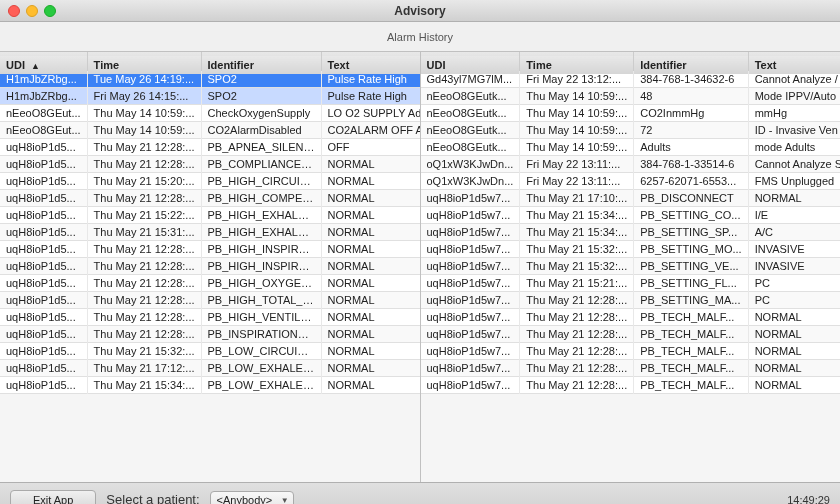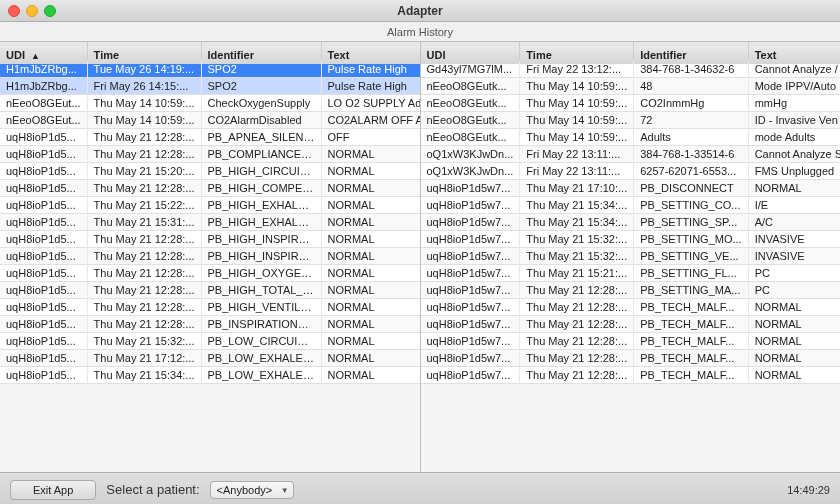--- a/index.html
+++ b/index.html
@@ -34,21 +34,21 @@
     .btn-max   { width: 12px; height: 12px; border-radius: 50%; background: #28c940; border: 1px solid #1aab29; }
     .title-bar-text {
       font-size: 12px;
       font-weight: 600;
       color: #333;
     }
 
     
     .subtitle-bar {
       background: #f0f0f0;
-      height: 20px;
+      height: 30px;
       display: flex;
       align-items: center;
       justify-content: center;
       border-bottom: 1px solid #c0c0c0;
       font-size: 11px;
       color: #555;
     }
 
     
     .main-content {
@@ -208,21 +208,21 @@
   </style>
 </head>
 <body>
 
 <div class="title-bar">
   <div class="window-controls">
     <div class="btn-close"></div>
     <div class="btn-min"></div>
     <div class="btn-max"></div>
   </div>
-  <span class="title-bar-text">Adapter</span>
+  <span class="title-bar-text">Advisory</span>
 </div>
 
 <div class="subtitle-bar">
   <span>Alarm History</span>
 </div>
 
 <div class="main-content">
 
   <div class="table-panel">
     <div class="table-scroll">

